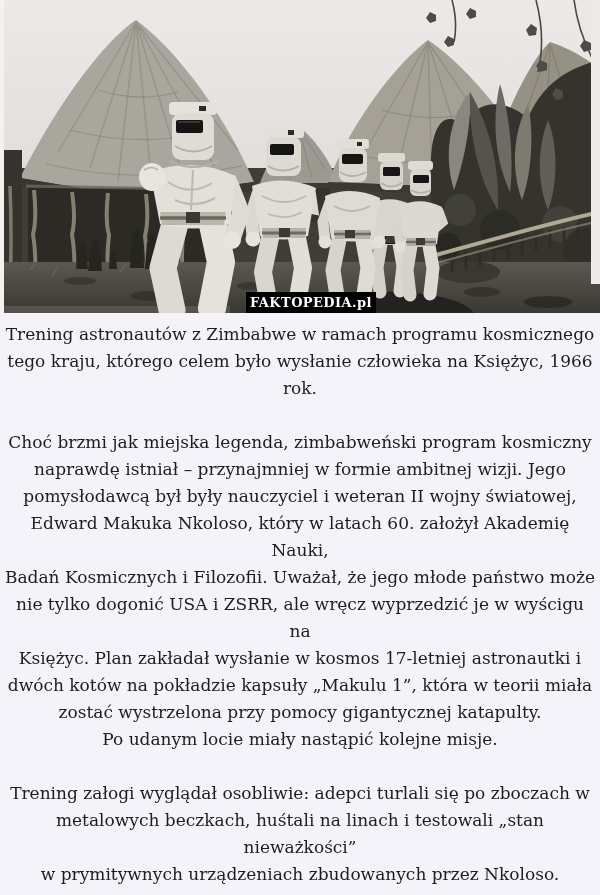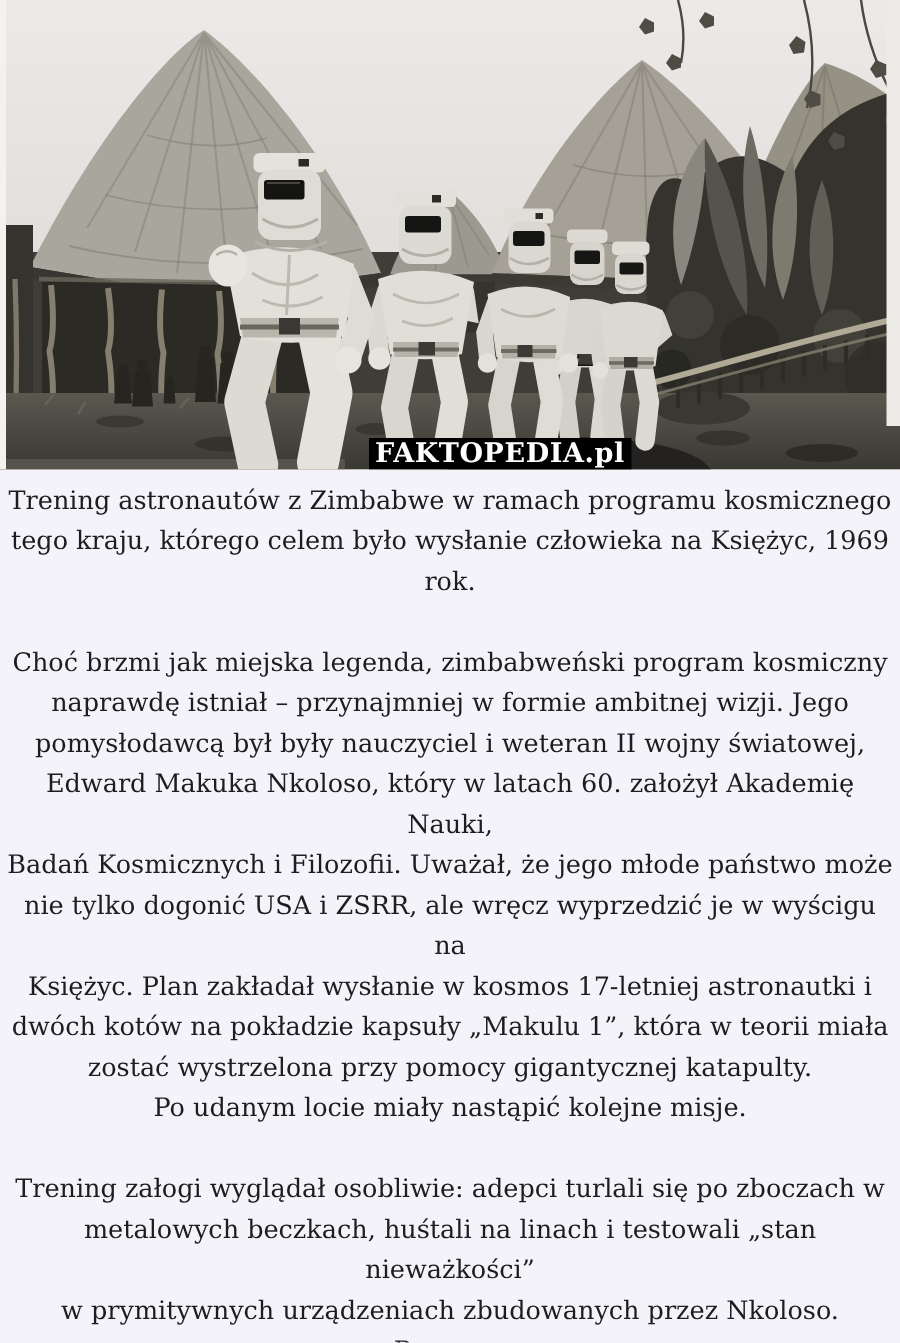--- a/index.html
+++ b/index.html
@@ -2,21 +2,21 @@
 <html><head>
 <meta charset="utf-8">
 <style>
   html,body{margin:0;padding:0;background:#f4f3f9;overflow-x:hidden;}
   .card{width:600px;height:895px;margin:0 auto;background:#f4f3f9;position:relative;
         font-family:"DejaVu Serif",serif;}
   .photo{position:relative;width:600px;height:313px;overflow:hidden;background:#dddbd7;}
   .photo svg{display:block;}
   .watermark{position:absolute;left:246px;top:292px;min-width:116px;height:21px;
              background:#000;color:#fff;font-family:"DejaVu Serif",serif;
-             font-weight:bold;font-size:18px;line-height:21px;text-align:center;
+             font-weight:bold;font-size:13px;line-height:21px;text-align:center;
              padding:0 4px;box-sizing:border-box;letter-spacing:0.4px;}
   .article{padding:8px 4px 0 4px;color:#1d1d1f;text-align:center;
            font-size:17px;line-height:27px;}
   .article p{margin:0 0 27px 0;white-space:pre-line;}
   .article p.last{margin-bottom:0;}
 </style>
 </head>
 <body>
 
 <div class="card">
@@ -232,21 +232,21 @@
 
       <rect x="0" y="0" width="4" height="313" fill="#f3f2ef"></rect>
       <rect x="591" y="0" width="9" height="284" fill="#edebe7"></rect>
     </svg>
 
     <div class="watermark">FAKTOPEDIA.pl</div>
   </figure>
 
   <section class="article">
     <p>Trening astronautów z Zimbabwe w ramach programu kosmicznego
-tego kraju, którego celem było wysłanie człowieka na Księżyc, 1969 rok.</p>
+tego kraju, którego celem było wysłanie człowieka na Księżyc, 1966 rok.</p>
     <p>Choć brzmi jak miejska legenda, zimbabweński program kosmiczny
 naprawdę istniał – przynajmniej w formie ambitnej wizji. Jego
 pomysłodawcą był były nauczyciel i weteran II wojny światowej,
 Edward Makuka Nkoloso, który w latach 60. założył Akademię Nauki,
 Badań Kosmicznych i Filozofii. Uważał, że jego młode państwo może
 nie tylko dogonić USA i ZSRR, ale wręcz wyprzedzić je w wyścigu na
 Księżyc. Plan zakładał wysłanie w kosmos 17-letniej astronautki i
 dwóch kotów na pokładzie kapsuły „Makulu 1”, która w teorii miała
 zostać wystrzelona przy pomocy gigantycznej katapulty.
 Po udanym locie miały nastąpić kolejne misje.</p>

